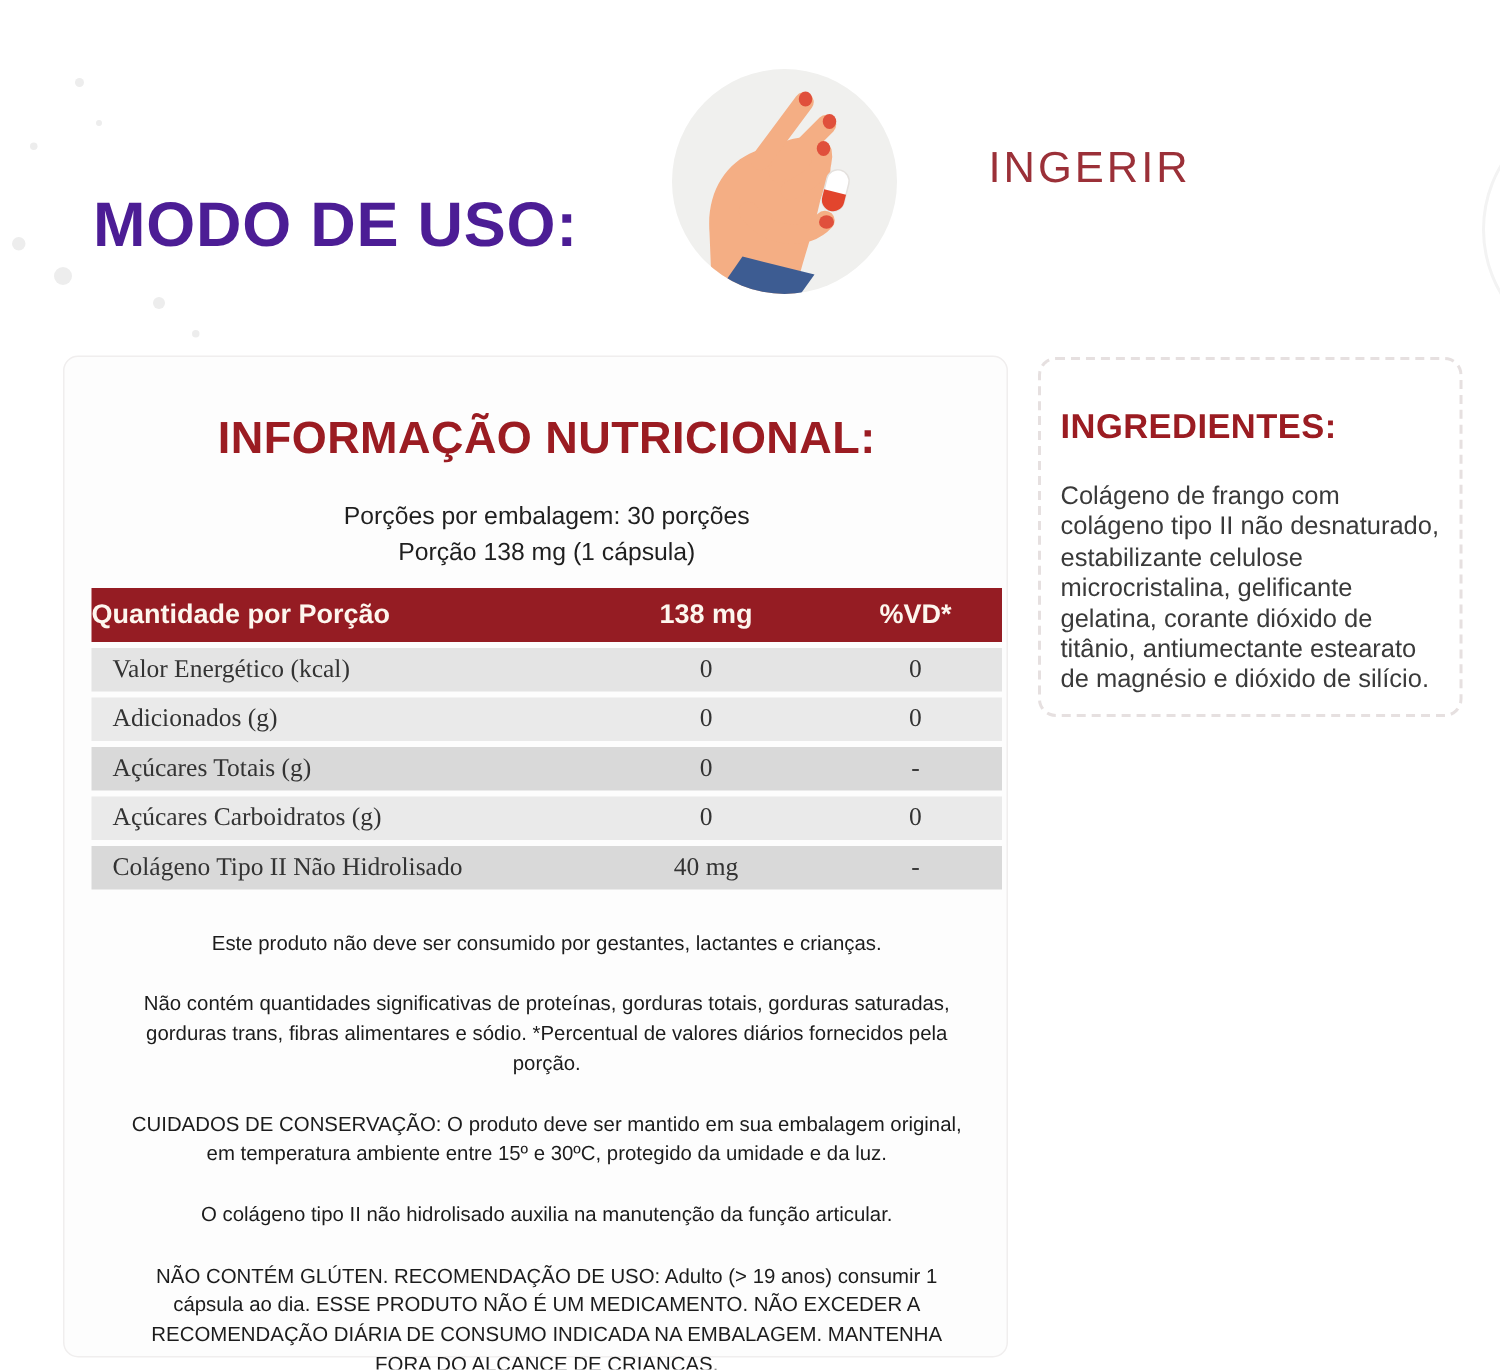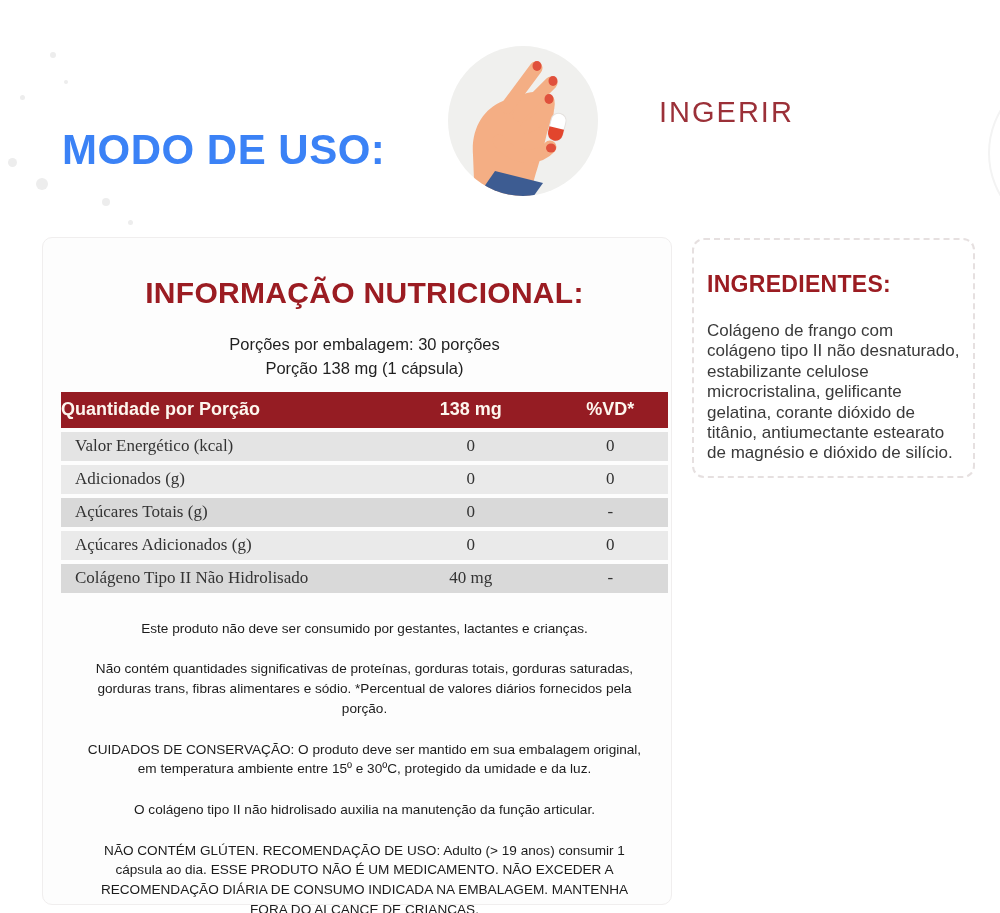--- a/index.html
+++ b/index.html
@@ -15,21 +15,21 @@
   .decor-dot { position:absolute; border-radius:50%; background:#ededed; }
   .decor-ring {
     position:absolute; border-radius:50%;
     border:2px solid #f3f3f3; background:transparent;
   }
 
   
   .usage-heading {
     position:absolute; left:62px; top:98px;
     font-size:42px; font-weight:800; letter-spacing:0.5px;
-    color:#3b82f6;
+    color:#4c1d95;
   }
   .usage-figure {
     position:absolute; left:447px; top:45px;
     width:152px; height:152px;
   }
   .usage-text { position:absolute; left:659px; top:96px; }
   .usage-line1 {
     font-size:29px; font-weight:400; letter-spacing:2px;
     color:#9b3038;
   }
@@ -169,21 +169,21 @@
       <div class="col-name">Adicionados (g)</div>
       <div class="col-amount">0</div>
       <div class="col-vd">0</div>
     </div>
     <div class="t-row shade-dark">
       <div class="col-name">Açúcares Totais (g)</div>
       <div class="col-amount">0</div>
       <div class="col-vd">-</div>
     </div>
     <div class="t-row shade-light">
-      <div class="col-name">Açúcares Adicionados (g)</div>
+      <div class="col-name">Açúcares Carboidratos (g)</div>
       <div class="col-amount">0</div>
       <div class="col-vd">0</div>
     </div>
     <div class="t-row shade-dark">
       <div class="col-name">Colágeno Tipo II Não Hidrolisado</div>
       <div class="col-amount">40 mg</div>
       <div class="col-vd">-</div>
     </div>
   </div>
 

